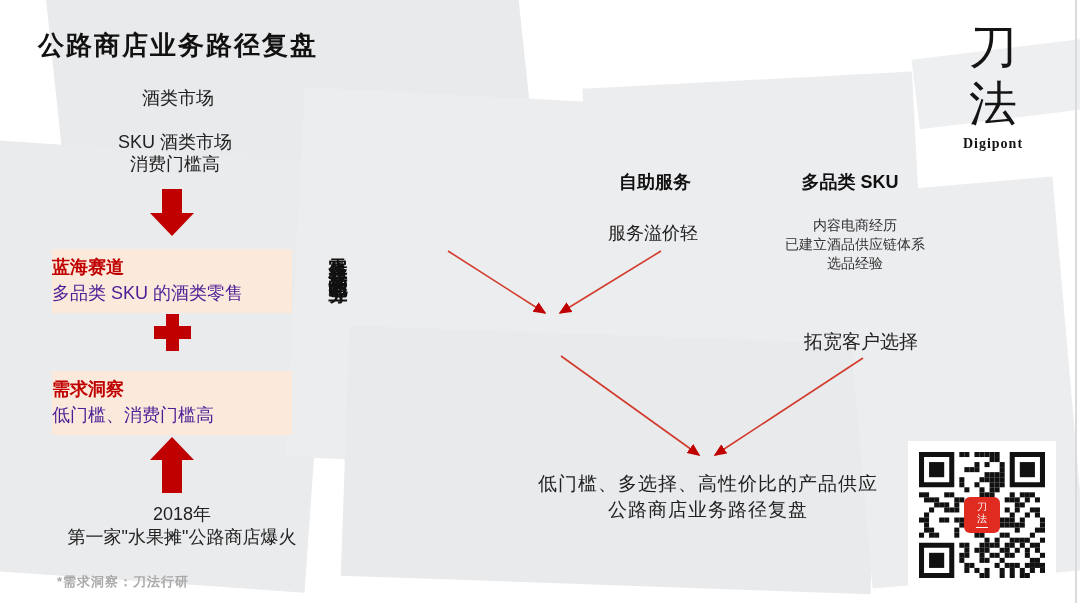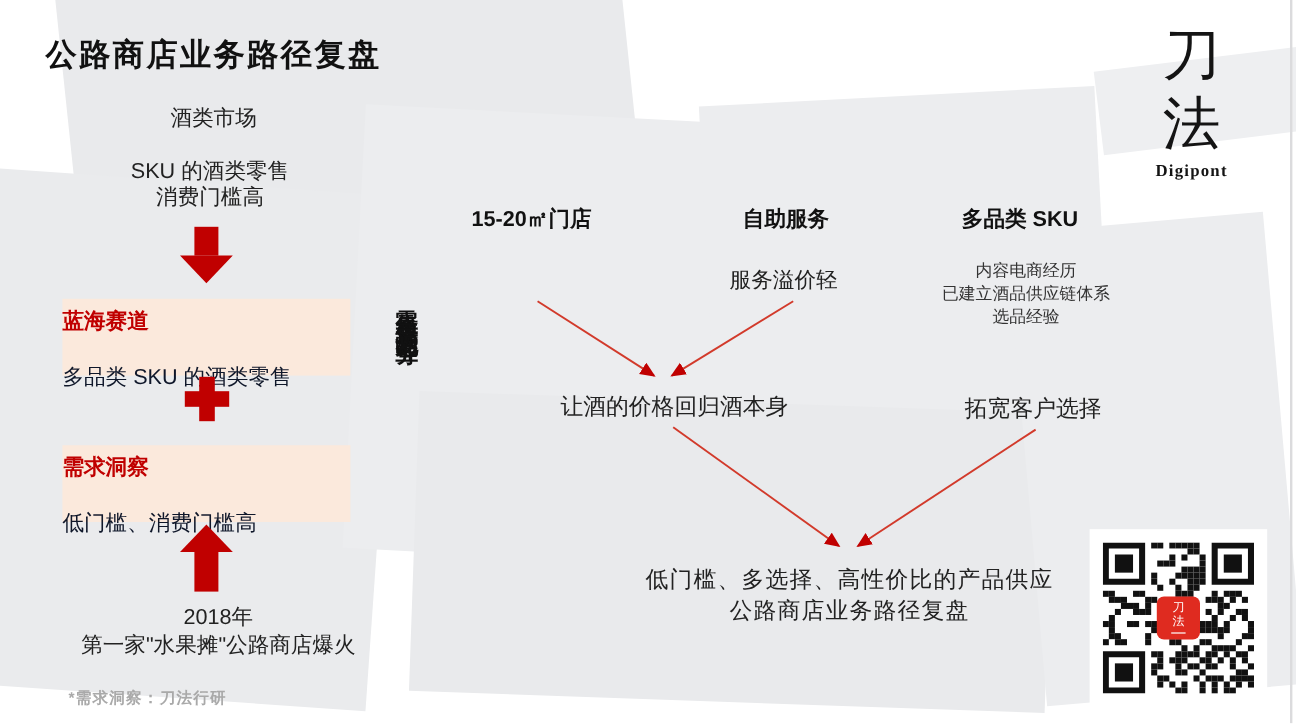--- a/index.html
+++ b/index.html
@@ -31,21 +31,21 @@
   .market{left:103px;top:87px;width:150px;}
   .traits{left:75px;top:131px;width:200px;}
   .origin{left:32px;top:503px;width:300px;line-height:23px;}
   .footer-note{position:absolute;left:57px;top:573px;z-index:2;font-size:13px;font-weight:bold;color:#A9A9A9;letter-spacing:1px;}
 
   .insight-box{
     position:absolute;left:52px;width:240px;height:59px;z-index:2;
     background:#FBE9DC;text-align:left;padding-top:5px;box-sizing:content-box;
   }
   .insight-box .bx-head{font-size:18px;font-weight:bold;color:#C00000;line-height:26px;}
-  .insight-box .bx-body{font-size:18px;color:#0f172a;line-height:26px;margin-top:21px;}
+  .insight-box .bx-body{font-size:18px;color:#4c1d95;line-height:26px;}
   .box1{top:249px;}
   .box2{top:371px;}
 
   
   .blk-arrow{position:absolute;z-index:2;width:44px;}
   .blk-arrow .stem{width:20px;margin:0 auto;background:#C00000;}
   .blk-arrow .head-down{width:0;height:0;border-left:22px solid transparent;border-right:22px solid transparent;border-top:23px solid #C00000;}
   .blk-arrow .head-up{width:0;height:0;border-left:22px solid transparent;border-right:22px solid transparent;border-bottom:23px solid #C00000;}
   .arr-down{left:150px;top:189px;}
   .arr-down .stem{height:24px;}
@@ -119,21 +119,21 @@
       <line x1="661" y1="251" x2="560" y2="313" marker-end="url(#ah)"></line>
       <line x1="561" y1="356" x2="699" y2="455" marker-end="url(#ah)"></line>
       <line x1="863" y1="358" x2="715" y2="455" marker-end="url(#ah)"></line>
     </g>
   </svg>
 
   <div class="page-title">公路商店业务路径复盘</div>
 
   <div class="txt t18 market">酒类市场</div>
   <div class="txt t18 traits">
-    <span>SKU 的酒类零售</span><br>
+    <span>SKU 酒类市场</span><br>
     <span>消费门槛高</span>
   </div>
 
   <div class="blk-arrow arr-down">
     <div class="stem"></div>
     <div class="head-down"></div>
   </div>
 
   <div class="insight-box box1">
     <div class="bx-head">蓝海赛道</div>
@@ -157,32 +157,30 @@
 
   <div class="txt t18 origin">
     <span>2018年</span><br>
     <span>第一家"水果摊"公路商店爆火</span>
   </div>
 
   <div class="footer-note">*需求洞察：刀法行研</div>
 
   <div class="pivot">零售模式开展酒吧业务</div>
 
-  <div class="txt colh c1h">15-20㎡门店</div>
   <div class="txt colh c2h">自助服务</div>
   <div class="txt colh c3h">多品类 SKU</div>
 
   <div class="txt t18 c2l">服务溢价轻</div>
   <div class="txt t14 c3l">
     <span>内容电商经历</span><br>
     <span>已建立酒品供应链体系</span><br>
     <span>选品经验</span>
   </div>
 
-  <div class="txt t19 mid-price">让酒的价格回归酒本身</div>
   <div class="txt t19 mid-choice">拓宽客户选择</div>
 
   <div class="txt t19 final">
     <span>低门槛、多选择、高性价比的产品供应</span><br>
     <span>公路商店业务路径复盘</span>
   </div>
 
   <div class="brand">
     <span class="ch">刀</span>
     <span class="ch">法</span>

